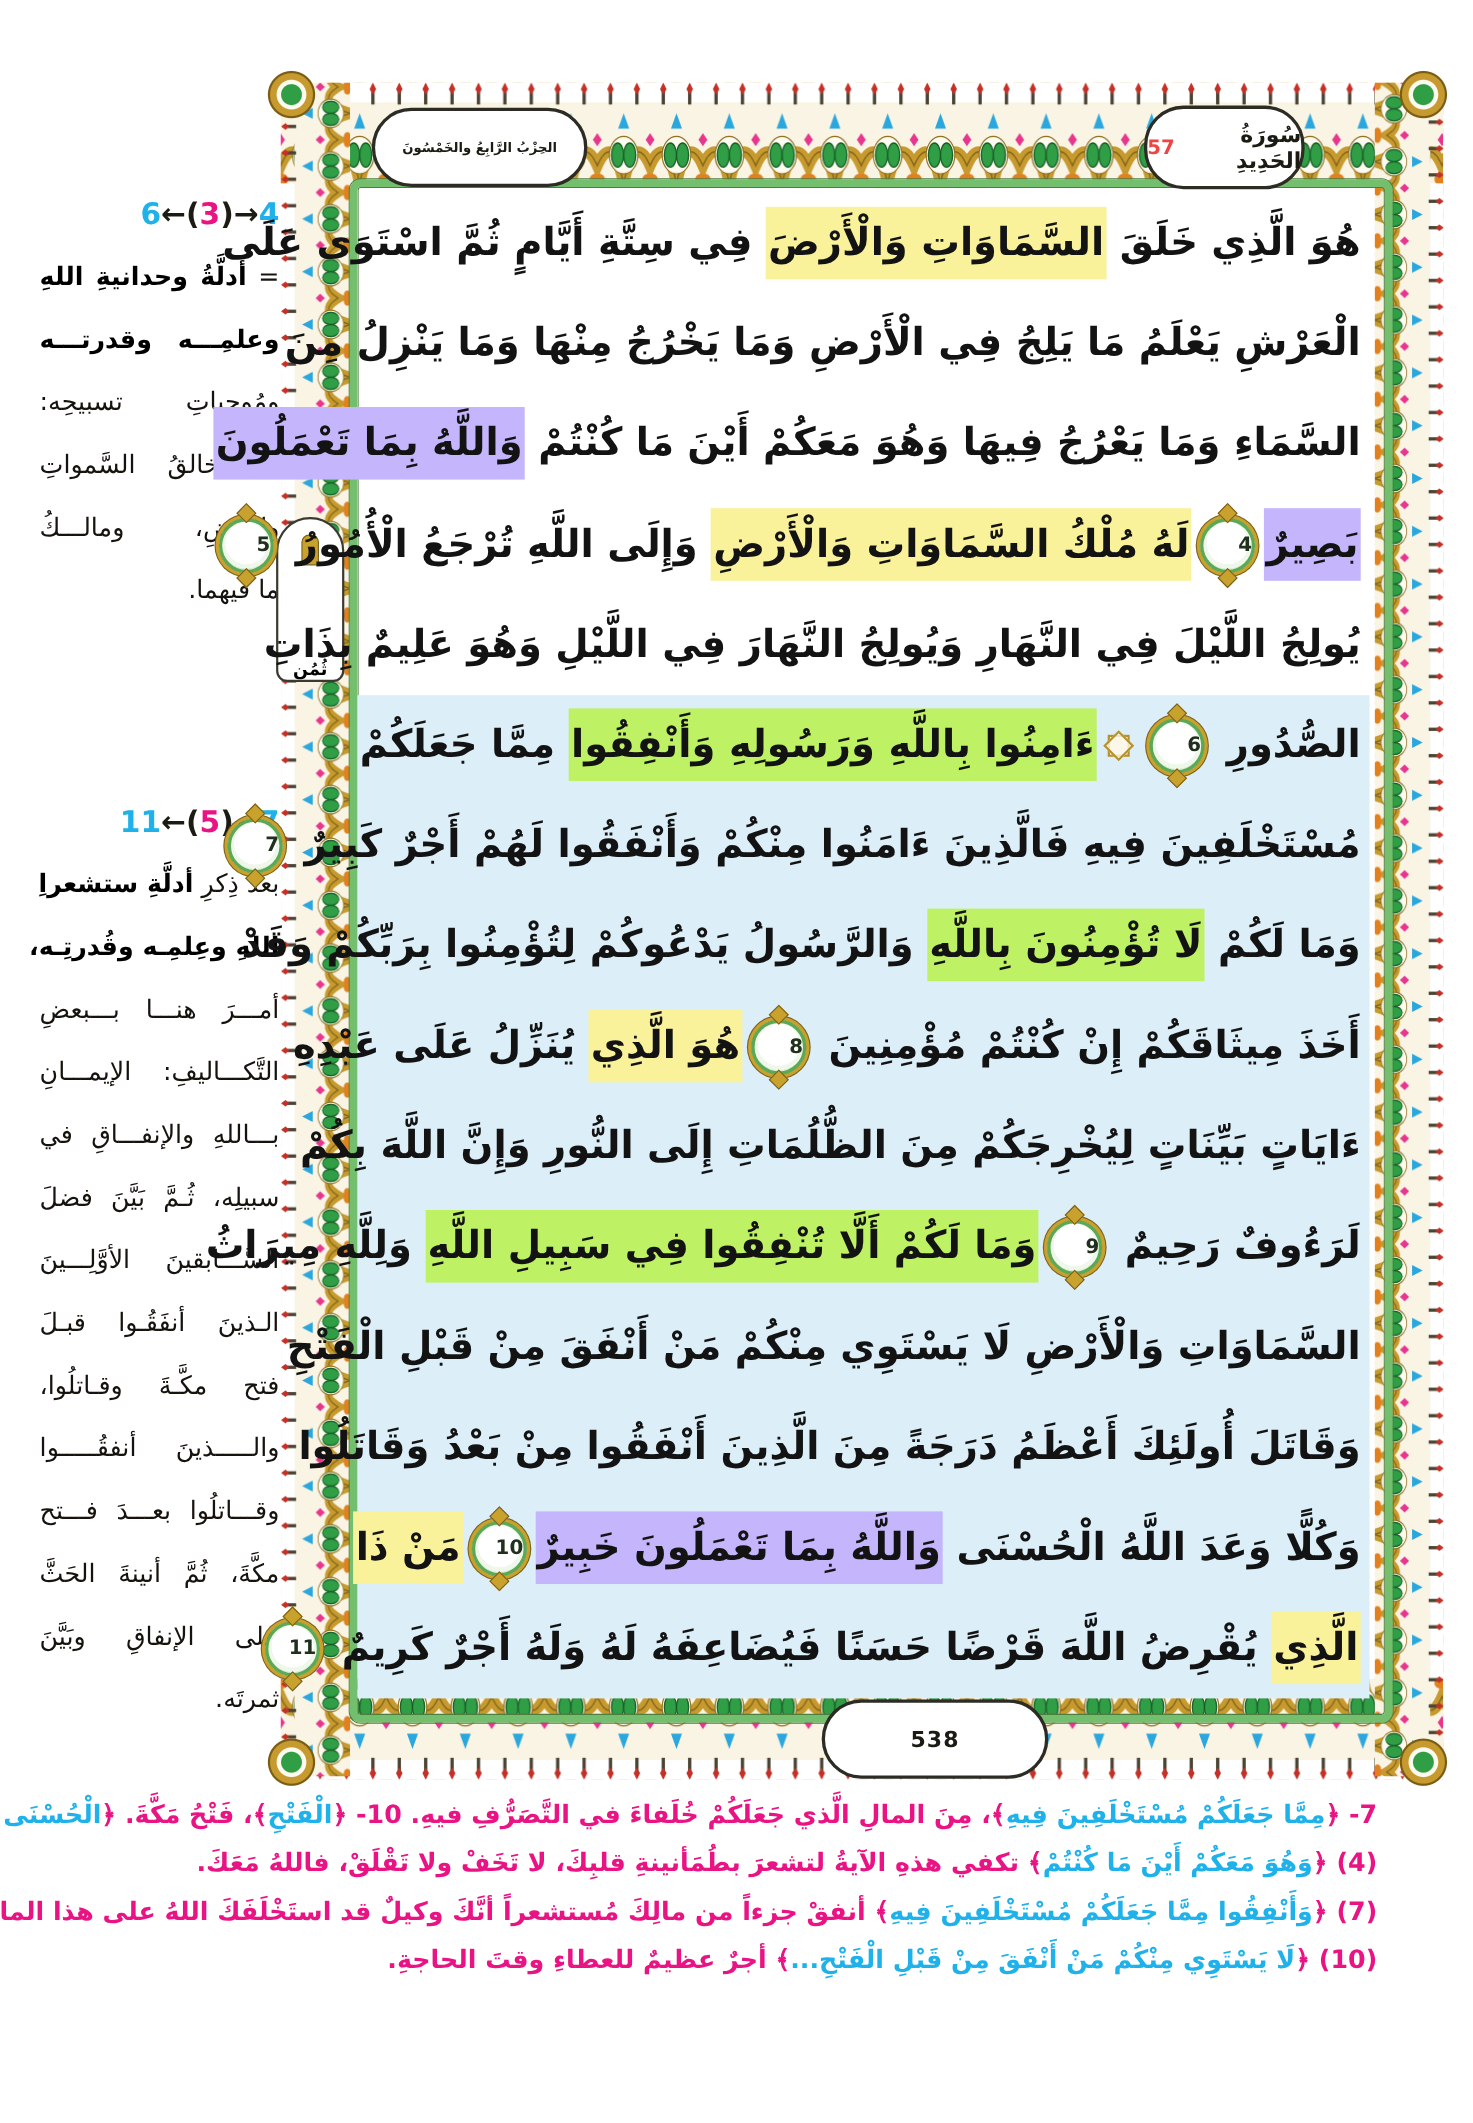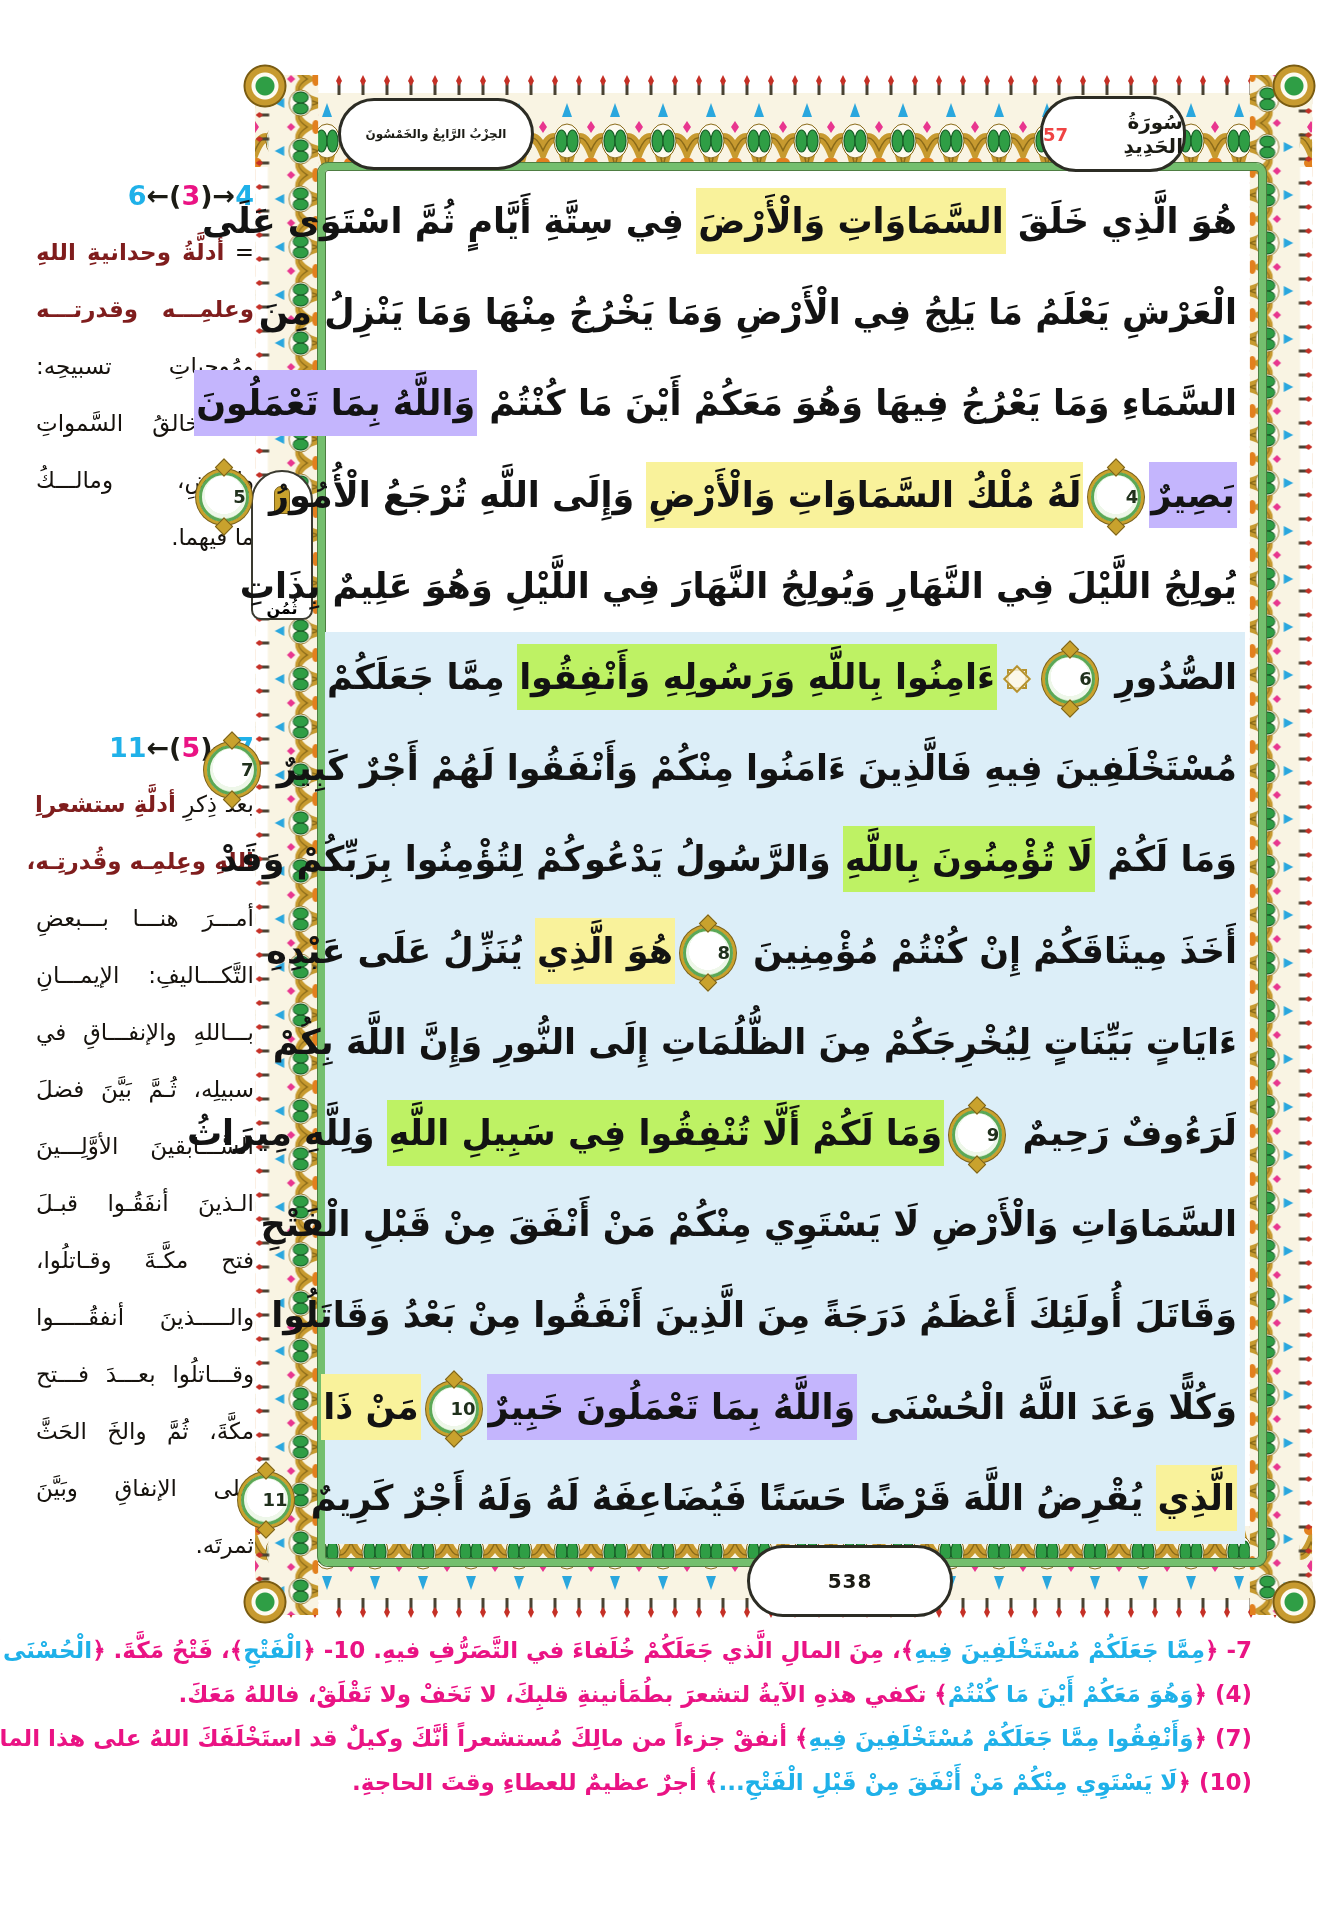--- a/index.html
+++ b/index.html
@@ -59,21 +59,21 @@
   .rub{position:relative;display:inline-block;width:20px;height:20px;margin:0 10px;vertical-align:middle;}
   .rub::before,.rub::after{content:"";position:absolute;inset:0;border:2px solid #b5922f;background:rgba(253,248,232,.8);}
   .rub::after{transform:rotate(45deg);}
 
   
   .side-block{position:absolute;left:36px;width:218px;direction:rtl;z-index:1;}
   .side-block-1{top:168px;}
   .side-block-2{top:720px;}
   .side-row{height:57px;line-height:57px;font-size:23px;color:#16120d;text-align:justify;text-align-last:justify;white-space:nowrap;overflow:visible;}
   .side-row.noj{text-align-last:right;}
-  .side-row .c{color:#7f1d1d;font-weight:bold;}
+  .side-row .c{color:#000000;font-weight:bold;}
   .side-row.range{direction:ltr;text-align:right;text-align-last:right;font-weight:bold;font-size:27px;height:56px;line-height:56px;color:#1b1b14;padding-left:4px;}
   .range .rn{color:#1fb1e9;}
   .range .rc{color:#ea1384;}
 
   
   .footnotes{position:absolute;inset:0;z-index:1;}
   .fnote{position:absolute;right:87px;direction:rtl;white-space:nowrap;font-weight:bold;font-size:23px;
     color:#ea1384;line-height:40px;}
   .fnote:nth-child(1){top:1630px;}
   .fnote:nth-child(2){top:1674px;}
@@ -240,21 +240,21 @@
       <div class="side-row"><span class="c">اللهِ وعِلمِـه وقُدرتِـه،</span></div>
       <div class="side-row"><span>أمـــرَ هنـــا بـــبعضِ</span></div>
       <div class="side-row"><span>التَّكـــاليفِ: الإيمـــانِ</span></div>
       <div class="side-row"><span>بـــاللهِ والإنفـــاقِ في</span></div>
       <div class="side-row"><span>سبيلِه، ثُـمَّ بَيَّنَ فضلَ</span></div>
       <div class="side-row"><span>السَّـــابقينَ الأوَّلِـــينَ</span></div>
       <div class="side-row"><span>الـذينَ أنفَقُـوا قبـلَ</span></div>
       <div class="side-row"><span>فتح مكَّـةَ وقـاتلُوا،</span></div>
       <div class="side-row"><span>والـــــذينَ أنفقُـــــوا</span></div>
       <div class="side-row"><span>وقـــاتلُوا بعـــدَ فـــتح</span></div>
-      <div class="side-row"><span>مكَّةَ، ثُمَّ والخَ الحَثَّ</span></div>
+      <div class="side-row"><span>مكَّةَ، ثُمَّ أنينةَ الحَثَّ</span></div>
       <div class="side-row"><span>على الإنفاقِ وبَيَّنَ</span></div>
       <div class="side-row noj"><span>ثمرتَه.</span></div>
     </div>
 
   <div class="footnotes">
       <div class="fnote"><span>7- ﴿</span><span class="fq">مِمَّا جَعَلَكُمْ مُسْتَخْلَفِينَ فِيهِ</span><span>﴾، مِنَ المالِ الَّذي جَعَلَكُمْ خُلَفاءَ في التَّصَرُّفِ فيهِ. 10- ﴿</span><span class="fq">الْفَتْحِ</span><span>﴾، فَتْحُ مَكَّةَ. ﴿</span><span class="fq">الْحُسْنَى</span><span>﴾، </span></div>
       <div class="fnote"><span>(4) ﴿</span><span class="fq">وَهُوَ مَعَكُمْ أَيْنَ مَا كُنْتُمْ</span><span>﴾ تكفي هذهِ الآيةُ لتشعرَ بطُمَأنينةِ قلبِكَ، لا تَخَفْ ولا تَقْلَقْ، فاللهُ مَعَكَ.</span></div>
       <div class="fnote"><span>(7) ﴿</span><span class="fq">وَأَنْفِقُوا مِمَّا جَعَلَكُمْ مُسْتَخْلَفِينَ فِيهِ</span><span>﴾ أنفقْ جزءاً من مالِكَ مُستشعراً أنَّكَ وكيلٌ قد استَخْلَفَكَ اللهُ على هذا المالِ.</span></div>
       <div class="fnote"><span>(10) ﴿</span><span class="fq">لَا يَسْتَوِي مِنْكُمْ مَنْ أَنْفَقَ مِنْ قَبْلِ الْفَتْحِ...</span><span>﴾ أجرٌ عظيمٌ للعطاءِ وقتَ الحاجةِ.</span></div>
     </div>

